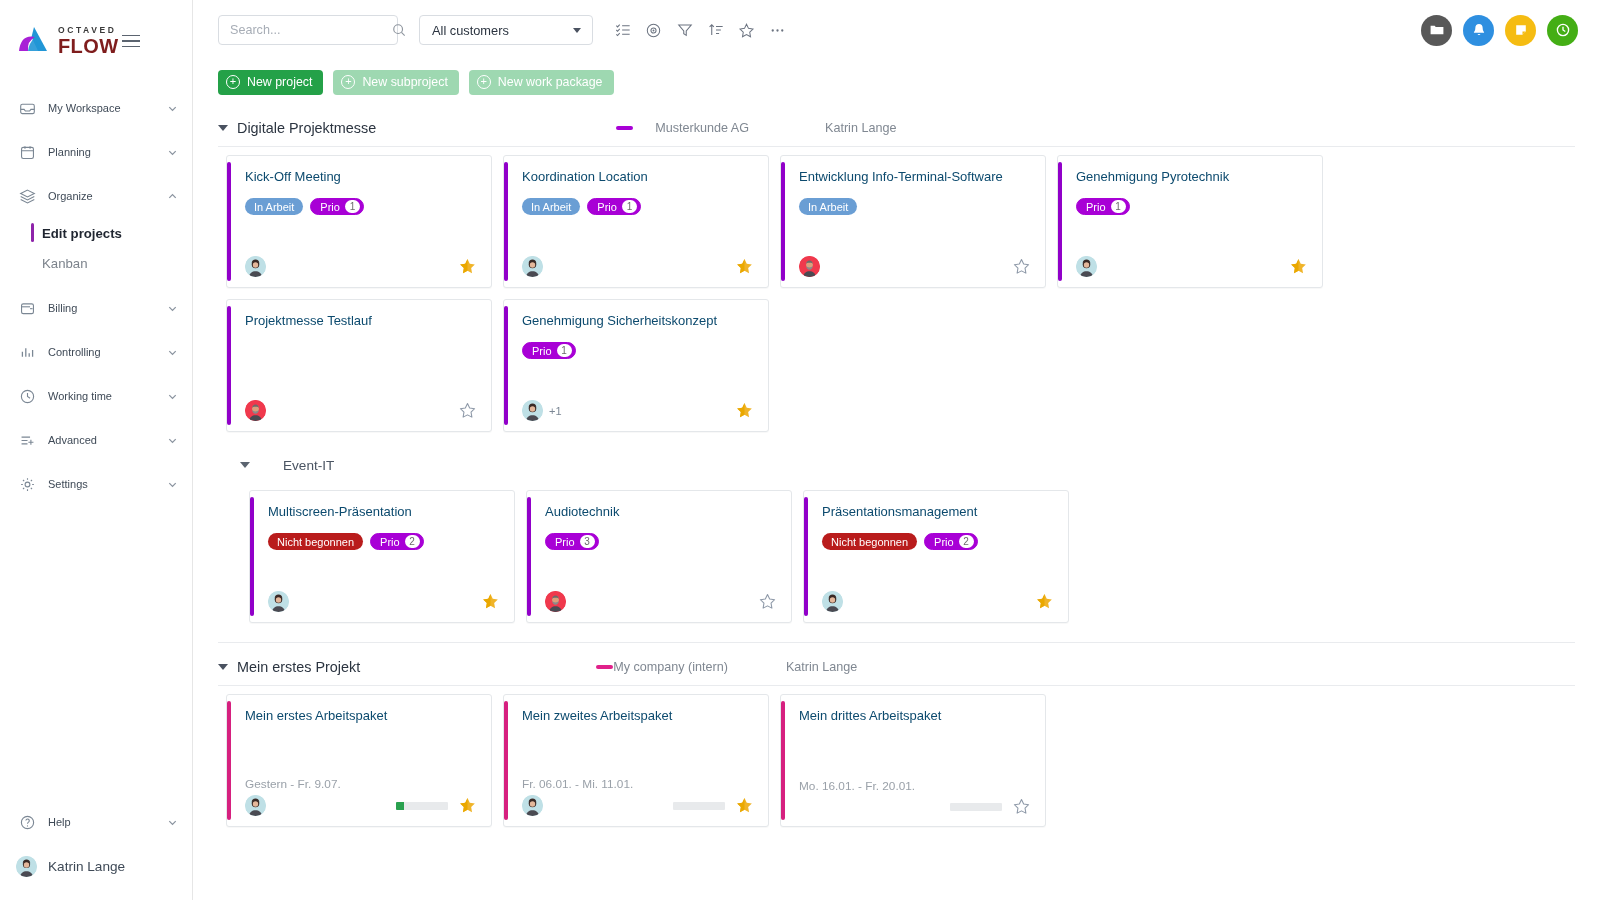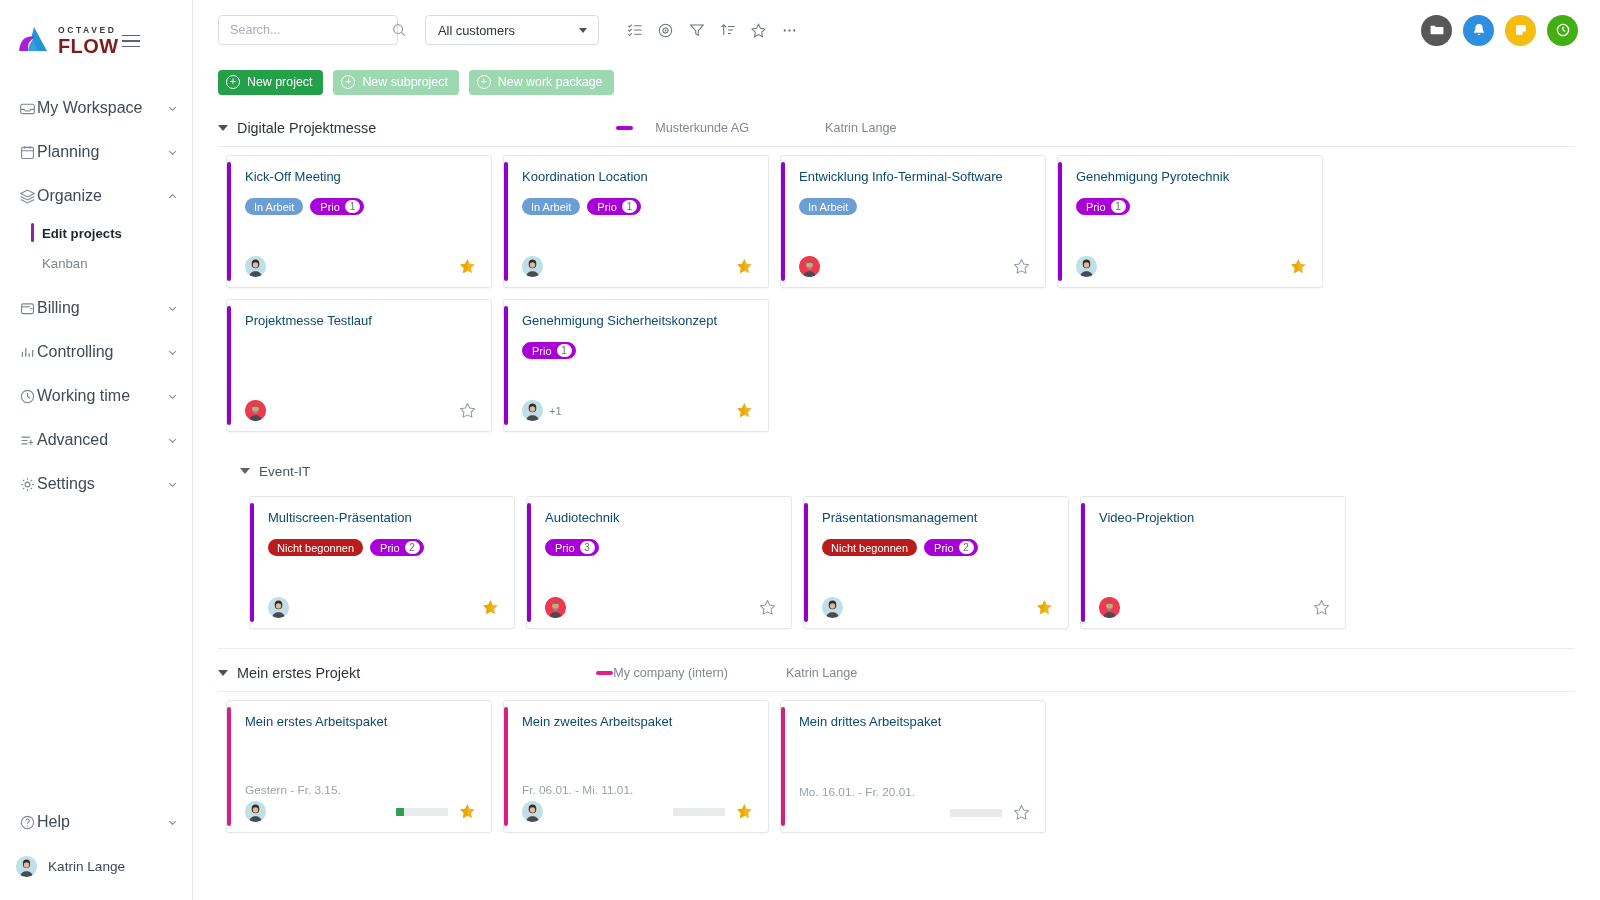--- a/index.html
+++ b/index.html
@@ -32,23 +32,23 @@
   }
   .brand-bottom {
     font-size: 20px; letter-spacing: 0.4px; color: #7f1d1d;
     font-weight: 800;
   }
   .hamburger { display: flex; flex-direction: column; gap: 4px; cursor: pointer; padding: 4px; }
   .hamburger i { display: block; width: 18px; height: 1.6px; background: #5b6470; }
 
   .nav { flex: 1; padding-top: 4px; }
   .nav-item {
-    display: flex; align-items: center; 
+    display: flex; align-items: center; gap: 11px;
     height: 44px; padding: 0 14px 0 18px;
-    color: #3f4a57; font-size: 16px; cursor: pointer;
+    color: #3f4a57; font-size: 11px; cursor: pointer;
     position: relative;
   }
   .nav-item .ico { width: 19px; height: 19px; display: flex; align-items: center;
     justify-content: center; color: #7b8794; flex: 0 0 19px; }
   .nav-item .lbl { flex: 1; }
   .nav-item .chev { color: #8a939f; display: flex; align-items: center; }
   .sub-item {
     display: flex; align-items: center; height: 30px;
     padding-left: 42px; font-size: 13.2px; color: #7c838c; cursor: pointer;
     position: relative;
@@ -68,21 +68,21 @@
   .avatar { border-radius: 50%; overflow: hidden; flex: none; position: relative; }
   .av-f { background: #bfe0e6; }
   .av-m { background: #f0394d; }
 
   
   .main { flex: 1; height: 900px; display: flex; flex-direction: column;
     background: #ffffff; position: relative; overflow: hidden; }
 
   .topbar {
     height: 60px; display: flex; align-items: center;
-    padding: 0 22px 0 25px; gap: 10px; background: #fff;
+    padding: 0 22px 0 25px; gap: 4px; background: #fff;
   }
   .search-box {
     width: 180px; height: 30px; border: 1px solid #d9dde2; border-radius: 4px;
     display: flex; align-items: center; padding: 0 8px 0 11px;
     background: #fff;
   }
   .search-box input {
     flex: 1; border: none; outline: none; font-size: 12.6px;
     color: #2b3440; font-family: "Liberation Sans", sans-serif;
     background: transparent;
@@ -147,21 +147,21 @@
     border-right: 5px solid transparent; border-top: 6px solid #4a5260;
     margin-right: 9px; cursor: pointer; flex: none;
   }
   .proj-name { font-size: 14.4px; color: #2b3440; font-weight: 400; }
   .cust-dash { width: 17px; height: 4px; border-radius: 2px; }
   .cust-name { font-size: 12.6px; color: #808892; }
   .owner-name { font-size: 12.6px; color: #808892; }
 
   .sub-head {
     display: flex; align-items: center; height: 26px;
-    padding-left: 47px; margin-top: 26px;
+    padding-left: 47px; margin-top: 20px; gap: 24px;
   }
   .sub-head .tri { border-top-color: #5b6470; }
   .sub-name { font-size: 13.6px; color: #4b5563; }
 
   
   .cards { display: flex; flex-wrap: wrap; gap: 11px; padding: 12px 25px 0 0; }
   .cards.lvl0 { padding-left: 33px; }
   .cards.lvl1 { padding-left: 56px; }
   .card {
     width: 266px; height: 133px; background: #fff;
@@ -751,57 +751,34 @@
 
           <span class="star">
                   <svg width="19" height="19" viewBox="0 0 22 22">
       <path d="M11 2.4l2.6 5.4 5.9.85-4.25 4.2 1 5.9L11 16.05 5.75 18.75l1-5.9L2.5 8.65l5.9-.85z" fill="#f0b429"></path>
       <path d="M11 2.4v13.65L5.75 18.75l1-5.9L2.5 8.65l5.9-.85z" fill="#eaa800"></path>
     </svg>
                 </span>
         </span>
       </div>
     </div>
-          <div class="card bar-purple">
-      <div class="card-title">Video-Projektion</div>
-
-      <div class="card-foot ">
-        <span class="foot-left">
-                <span class="avatar av-m" style="width:21px;height:21px;display:block"><svg width="21" height="21" viewBox="0 0 24 24">
-    <circle cx="12" cy="12" r="12" fill="#f0394d"></circle>
-    <circle cx="12" cy="10" r="3.9" fill="#d9a07c"></circle>
-    <path d="M8.1 9.2c0-2.6 1.7-4.2 3.9-4.2s3.9 1.6 3.9 4.2c-.5-.9-1.3-1.5-3.9-1.5s-3.4.6-3.9 1.5z" fill="#6b6b6b"></path>
-    <path d="M8.3 11.5c0 2.3 1.3 4.2 3.7 4.2s3.7-1.9 3.7-4.2c-.7 1-1.9 1.6-3.7 1.6s-3-.6-3.7-1.6z" fill="#8a8a8a"></path>
-    <path d="M4.6 24c.6-4.2 3.7-6.5 7.4-6.5s6.8 2.3 7.4 6.5z" fill="#4a4a52"></path>
-  </svg></span>
-              </span>
-        <span class="foot-right">
-
-          <span class="star">
-                  <svg width="19" height="19" viewBox="0 0 22 22" fill="none" stroke="#8e99a8" stroke-width="1.25" stroke-linejoin="round">
-    <path d="M11 2.9l2.5 5.2 5.7.82-4.1 4.05.97 5.7L11 16.05 5.93 18.67l.97-5.7L2.8 8.92l5.7-.82z"></path>
-  </svg>
-                </span>
-        </span>
-      </div>
-    </div>
         </div>
         <div class="section-sep"></div>
         <div class="proj-head">
       <span class="tri"></span>
       <span class="proj-name">Mein erstes Projekt</span>
       <span class="cust-dash" style="background:#e0218a;margin-left:236px"></span>
       <span class="cust-name" style="">My company (intern)</span>
       <span class="owner-name" style="margin-left:58px">Katrin Lange</span>
     </div>
         <div class="cards lvl0">
           <div class="card bar-pink">
       <div class="card-title">Mein erstes Arbeitspaket</div>
 
-      <div class="card-date">Gestern - Fr. 3.15.</div>
+      <div class="card-date">Gestern - Fr. 9.07.</div>
       <div class="card-foot has-date">
         <span class="foot-left">
                 <span class="avatar av-f" style="width:21px;height:21px;display:block"><svg width="21" height="21" viewBox="0 0 24 24">
       <circle cx="12" cy="12" r="12" fill="#bfe0e6"></circle>
       <circle cx="12" cy="9.6" r="4.3" fill="#3a2a26"></circle>
       <circle cx="12" cy="10.3" r="3.1" fill="#e4b79a"></circle>
       <path d="M4.5 24c.6-4.3 3.7-6.6 7.5-6.6s6.9 2.3 7.5 6.6z" fill="#4a4a52"></path>
       <path d="M7.6 8.7c0-3 1.8-4.7 4.4-4.7s4.4 1.7 4.4 4.7c-1-1.4-2.1-2.2-4.4-2.2S8.6 7.3 7.6 8.7z" fill="#3a2a26"></path>
     </svg></span>
               </span>

